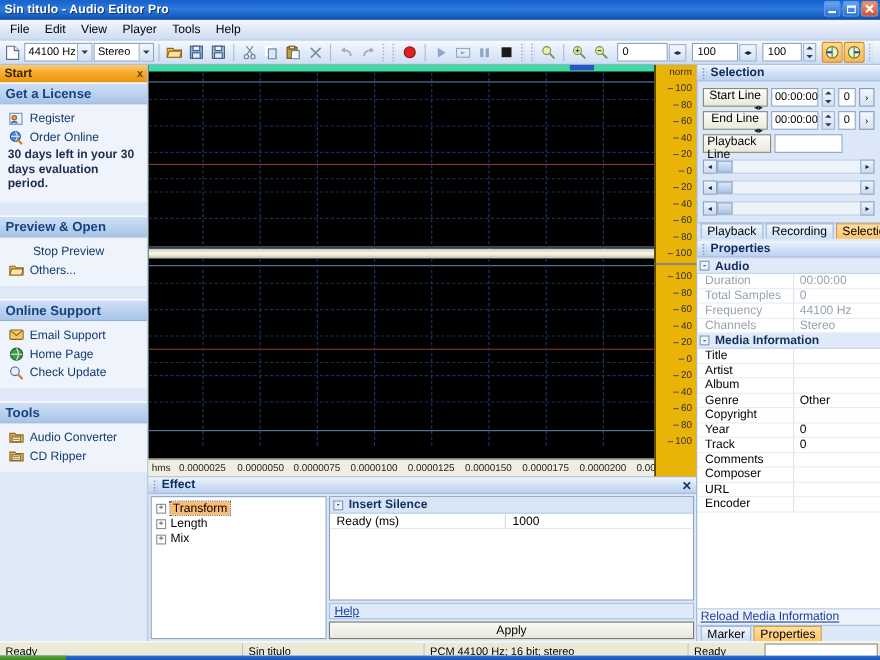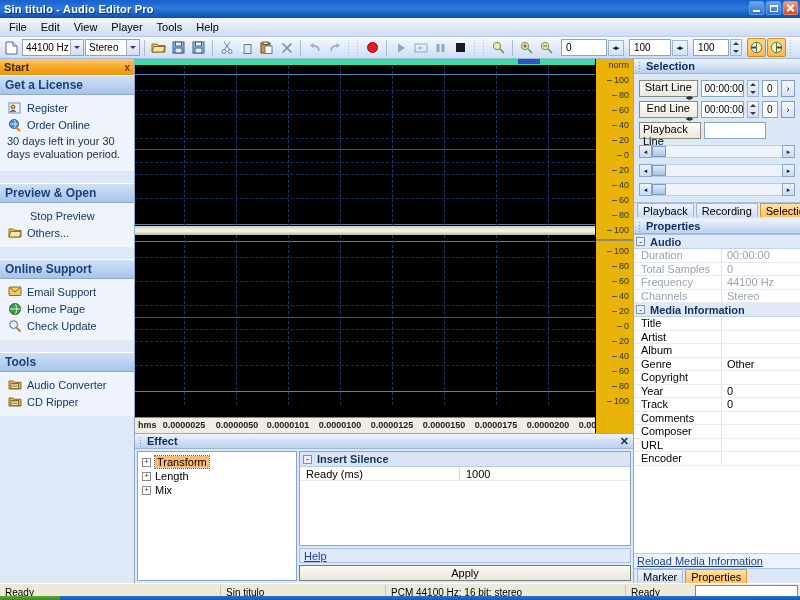--- a/index.html
+++ b/index.html
@@ -91,21 +91,21 @@
   .sb-group {
     height:20px; display:flex; align-items:center; padding-left:5px;
     background:linear-gradient(to bottom,#cfe0f7,#a8c4e8);
     font-weight:bold; font-size:12px; color:#16437e;
     border-top:1px solid #fff; border-bottom:1px solid #8fa9cc;
   }
   .sb-items{ padding:4px 0 6px 0; background:#eef3fc; }
   .sb-item{ display:flex; align-items:center; height:17px; padding-left:8px; cursor:pointer; }
   .sb-label{ font-size:11px; color:#123a6b; margin-left:5px; }
   .sb-item.indent .sb-label{ margin-left:22px; }
-  .sb-note{ padding:2px 6px 4px 7px; font-size:11px; color:#1b2f4d; line-height:13px; }
+  .sb-note{ padding:2px 6px 4px 7px; font-size:11px; color:#1b2f4d; line-height:13px;font-weight:bold; }
   .sb-spacer{ height:12px; background:#dfe8f7; }
   .ico { width:14px; height:14px; flex:0 0 14px; display:inline-block; position:relative; }
 
   
   .center { flex:1; display:flex; flex-direction:column; min-width:0; }
   .editor { flex:1; display:flex; min-height:0; background:#efeee0; }
   .wave-wrap { flex:1; display:flex; flex-direction:column; min-width:0; }
   .wave-canvas { flex:1; position:relative; background:#000; overflow:hidden; }
   .ruler-strip { position:absolute; left:0; top:0; right:0; height:6px; background:#3ddca4; }
   .ruler-strip .sel { position:absolute; right:55px; top:-0px; width:22px; height:5px; background:#2a55c8;}
@@ -115,21 +115,21 @@
   .grid-h { left:0; right:0; height:0; border-top:1px dashed #15305c; }
   .zeroline { position:absolute; left:0; right:0; height:1px; background:#8b3a2e; }
   .edgeline { position:absolute; left:0; right:0; height:1px; background:#5f7ea8; }
   .chan-sep { position:absolute; left:0; right:0; height:9px;
       background:linear-gradient(to bottom,#c9c9b4,#f2f1e2 40%,#f2f1e2 60%,#b9b9a4); }
   .vscale { width:38px; flex:0 0 38px; background:#eab308; position:relative; border-left:1px solid #000;}
   .vscale .vnorm{ position:absolute; right:4px; top:1px; font-size:9px; color:#333;}
   .vtick{ position:absolute; right:4px; font-size:9px; color:#333; transform:translateY(-50%); white-space:nowrap;}
   .vtick::before{ content:''; position:absolute; left:-7px; top:50%; width:5px; height:1px; background:#555;}
   .vsep { position:absolute; left:0; right:0; height:2px; background:#8a8a78; }
-  .hscale { height:16px; flex:0 0 16px; background:#efeee0; border-top:1px solid #8a8a78; position:relative;font-weight:bold; }
+  .hscale { height:16px; flex:0 0 16px; background:#efeee0; border-top:1px solid #8a8a78; position:relative; }
   .hscale .hms { position:absolute; left:3px; top:2px; font-size:9px; color:#222;}
   .htick { position:absolute; top:2px; font-size:9px; color:#222; transform:translateX(-50%); white-space:nowrap;}
 
   
   .effect { height:150px; flex:0 0 150px; background:#dce7f7; border-top:1px solid #8fa9cc;
       display:flex; flex-direction:column; }
   .pnl-head { height:15px; display:flex; align-items:center; padding:0 4px;
       background:linear-gradient(to bottom,#eef4fd,#cfdef4 60%,#bcd1ef);
       border-bottom:1px solid #9db7db; font-weight:bold; font-size:11px; color:#0d2f63; }
   .pnl-head .grip { width:4px;height:11px;margin-right:4px;
@@ -545,21 +545,21 @@
               <div class="grid-v" style="left:257px"></div>
               <div class="grid-v" style="left:309px"></div>
               <div class="grid-v" style="left:361px"></div>
               <div class="grid-v" style="left:413px"></div>
             </div>
           </div>
           <div class="hscale">
             <span class="hms">hms</span>
             <span class="htick" style="left:49px">0.0000025</span>
             <span class="htick" style="left:102px">0.0000050</span>
-            <span class="htick" style="left:153px">0.0000101</span>
+            <span class="htick" style="left:153px">0.0000075</span>
             <span class="htick" style="left:205px">0.0000100</span>
             <span class="htick" style="left:257px">0.0000125</span>
             <span class="htick" style="left:309px">0.0000150</span>
             <span class="htick" style="left:361px">0.0000175</span>
             <span class="htick" style="left:413px">0.0000200</span>
             <span class="htick" style="left:465px">0.0000225</span>
           </div>
         </div>
 
         <div class="vscale">

